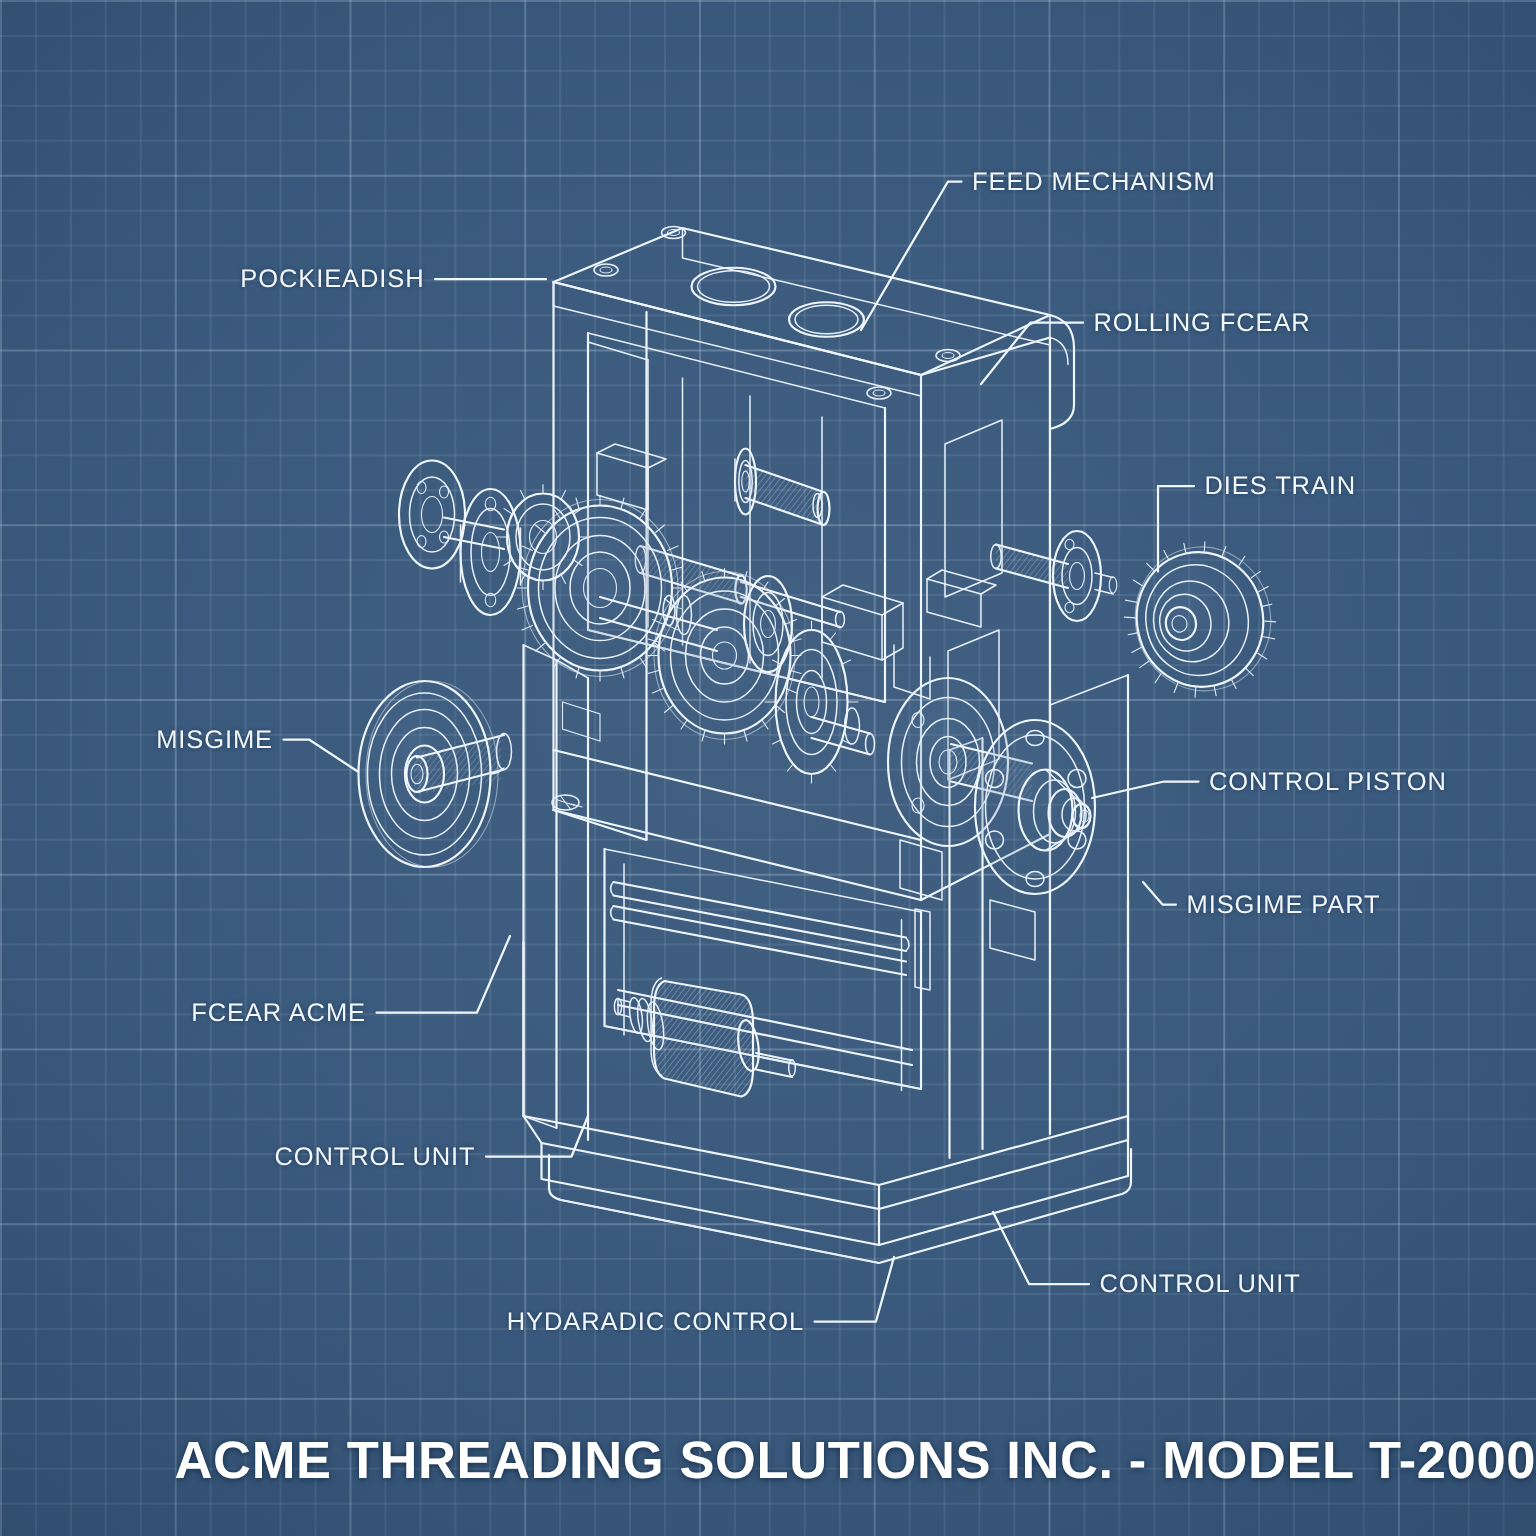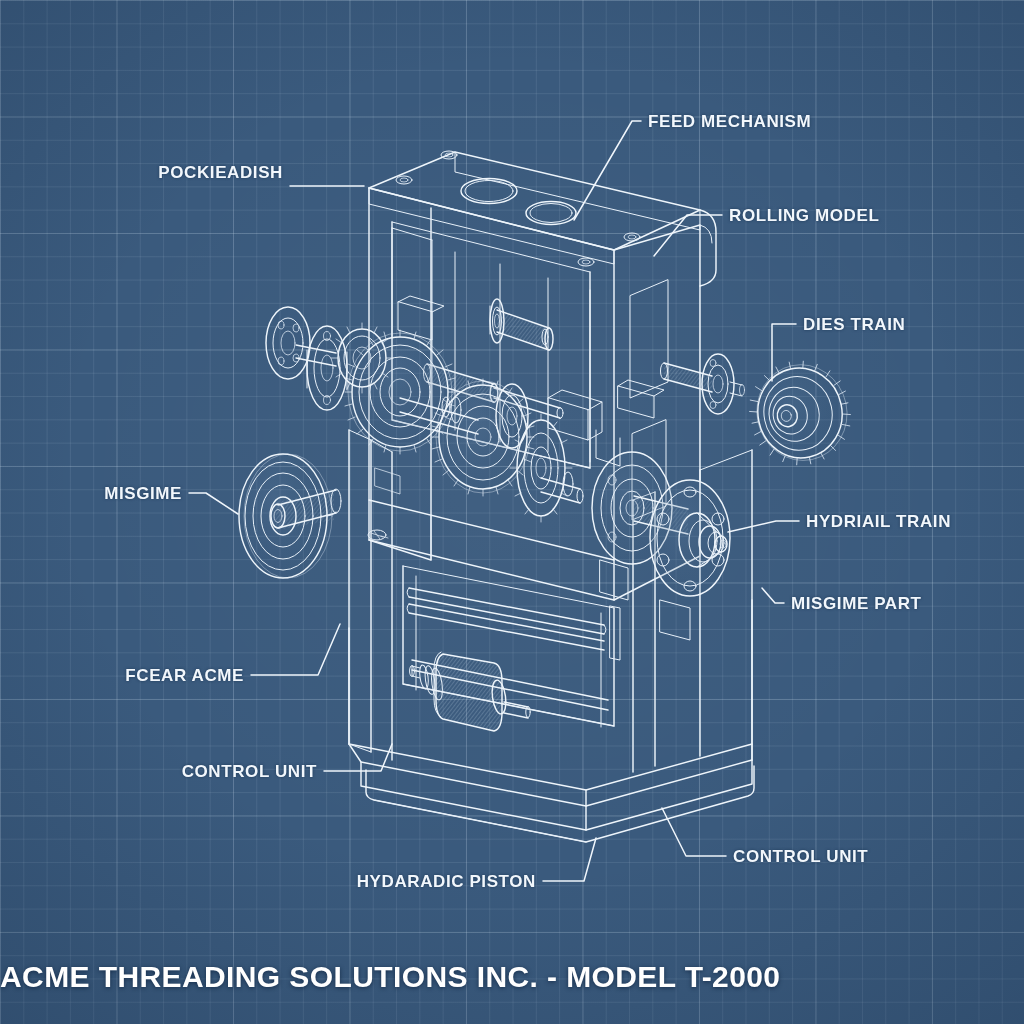--- a/index.html
+++ b/index.html
@@ -46,37 +46,37 @@
   }
   #drawing {
     position: absolute;
     inset: 0;
   }
   
   .callout {
     position: absolute;
     color: #f2f7fc;
     font-size: 17px;
-    font-weight: 700;
+    font-weight: 400;
     letter-spacing: 0.6px;
     white-space: nowrap;
     text-shadow: 0 0 3px rgba(20,45,75,0.75);
     line-height: 1;
   }
   .callout.rt { transform: translateY(-50%); }
   .callout.lt { transform: translate(-100%, -50%); }
 
   #title-block {
     position: absolute;
     left: 0;
     right: 0;
     bottom: 30px;
-    text-align: left;
+    text-align: right;
     color: #ffffff;
-    font-size: 30px;
+    font-size: 35px;
     font-weight: 700;
     letter-spacing: 0.4px;
     text-shadow: 0 1px 4px rgba(16,38,66,0.85);
   }
   .ln { fill: none; stroke: #eef5fb; stroke-width: 1.45; stroke-linecap: round; stroke-linejoin: round; }
   .ln-t { fill: none; stroke: #e7f0f9; stroke-width: 1.0; stroke-linecap: round; stroke-linejoin: round; }
   .ln-f { fill: none; stroke: #dfeaf6; stroke-width: 0.75; stroke-linecap: round; }
   .lead { fill: none; stroke: #f0f6fc; stroke-width: 1.5; stroke-linecap: round; stroke-linejoin: round; }
   .hatch-fill { fill: url(#hatch); }
 </style>
@@ -436,37 +436,37 @@
       <path class="lead" d="M324 771 L381 771 L392 744"></path>
 
       <path class="lead" d="M543 881 L584 881 L596 838"></path>
 
       <path class="lead" d="M726 856 L686 856 L662 808"></path>
     </g>
   </svg>
 
   <div id="vignette"></div>
 
-  <div class="callout lt" style="left:283px; top:172px;">POCKIEADISH</div>
+  <div class="callout lt" style="left:283px; top:186px;">POCKIEADISH</div>
 
   <div class="callout rt" style="left:648px; top:121px;">FEED MECHANISM</div>
 
-  <div class="callout rt" style="left:729px; top:215px;">ROLLING MODEL</div>
+  <div class="callout rt" style="left:729px; top:215px;">ROLLING FCEAR</div>
 
   <div class="callout rt" style="left:803px; top:324px;">DIES TRAIN</div>
 
   <div class="callout lt" style="left:182px; top:493px;">MISGIME</div>
 
-  <div class="callout rt" style="left:806px; top:521px;">HYDRIAIL TRAIN</div>
+  <div class="callout rt" style="left:806px; top:521px;">CONTROL PISTON</div>
 
   <div class="callout rt" style="left:791px; top:603px;">MISGIME PART</div>
 
   <div class="callout lt" style="left:244px; top:675px;">FCEAR ACME</div>
 
   <div class="callout lt" style="left:317px; top:771px;">CONTROL UNIT</div>
 
-  <div class="callout lt" style="left:536px; top:881px;">HYDARADIC PISTON</div>
+  <div class="callout lt" style="left:536px; top:881px;">HYDARADIC CONTROL</div>
 
   <div class="callout rt" style="left:733px; top:856px;">CONTROL UNIT</div>
 
   <div id="title-block">ACME THREADING SOLUTIONS INC. - MODEL T-2000</div>
 
 </div>
 
 </body></html>

